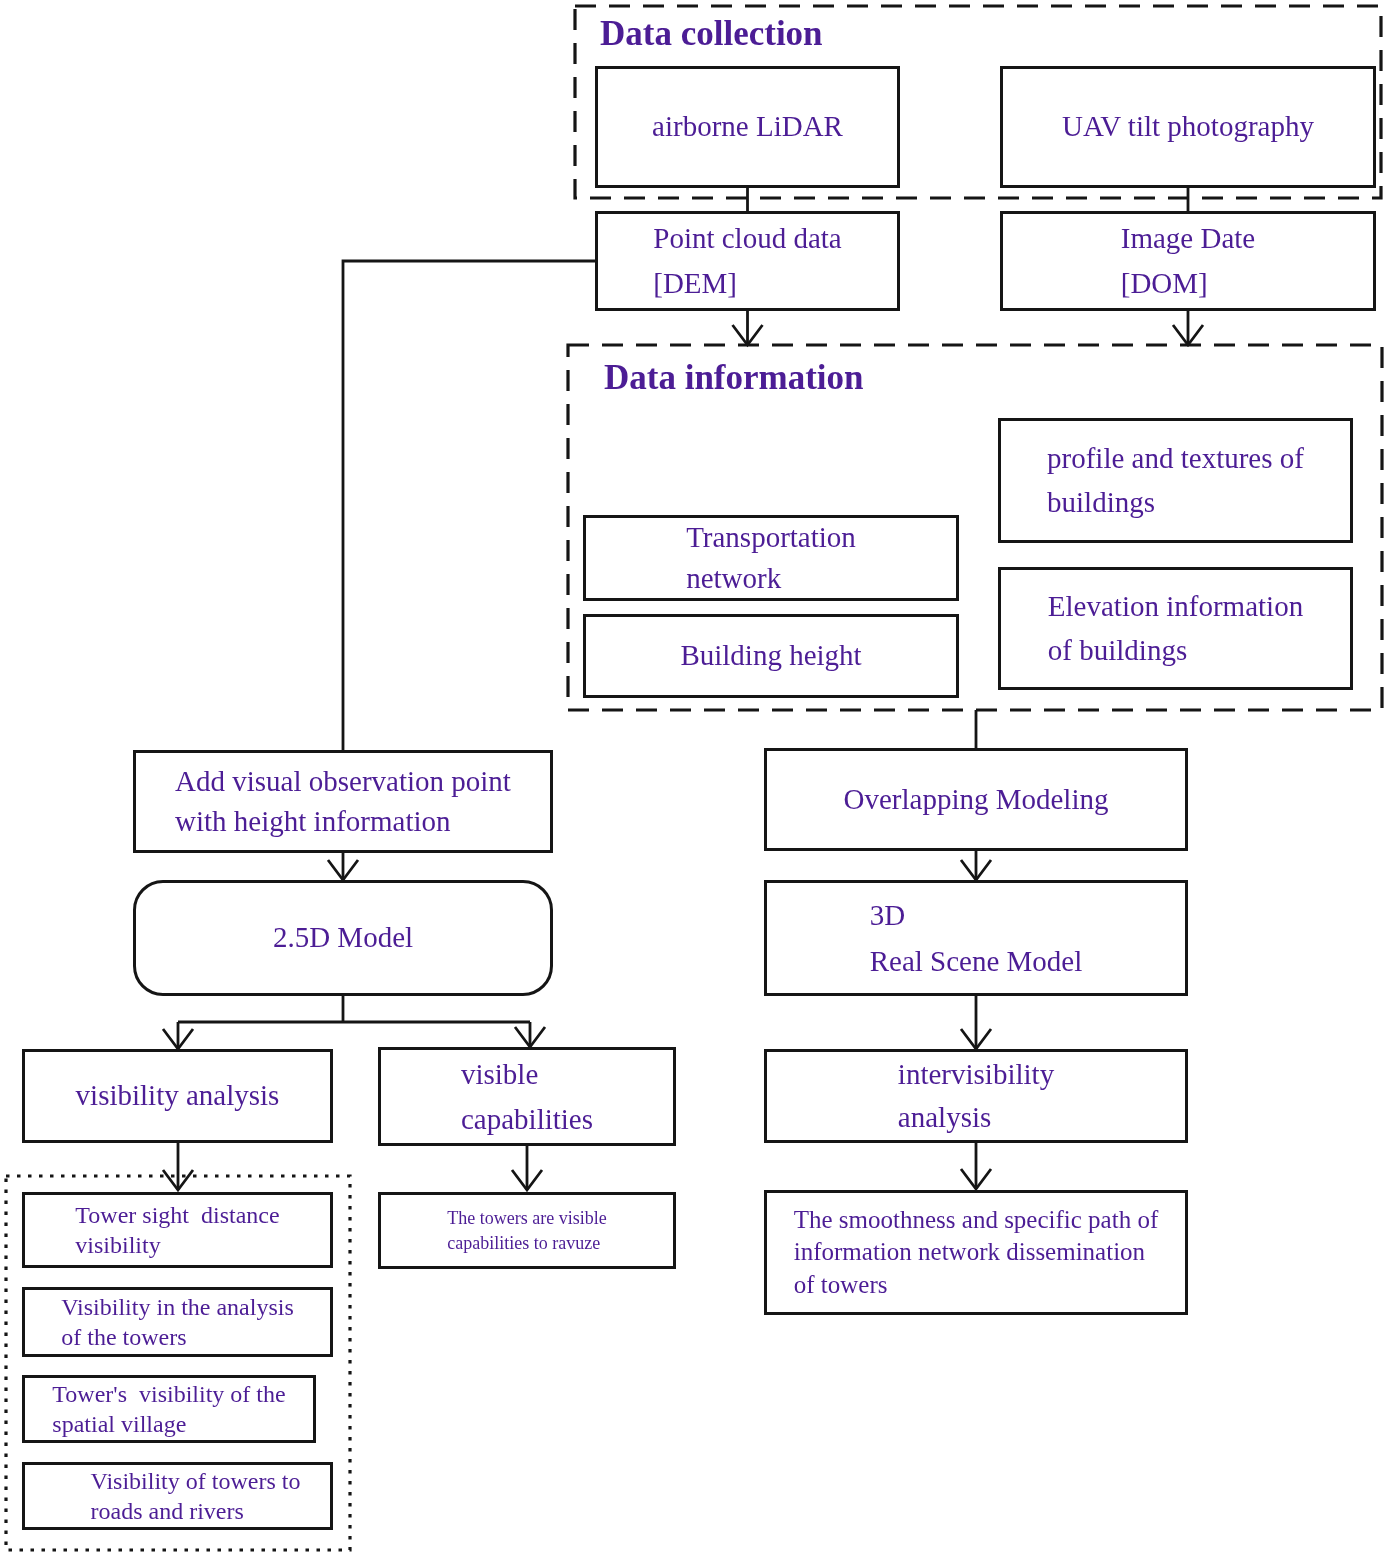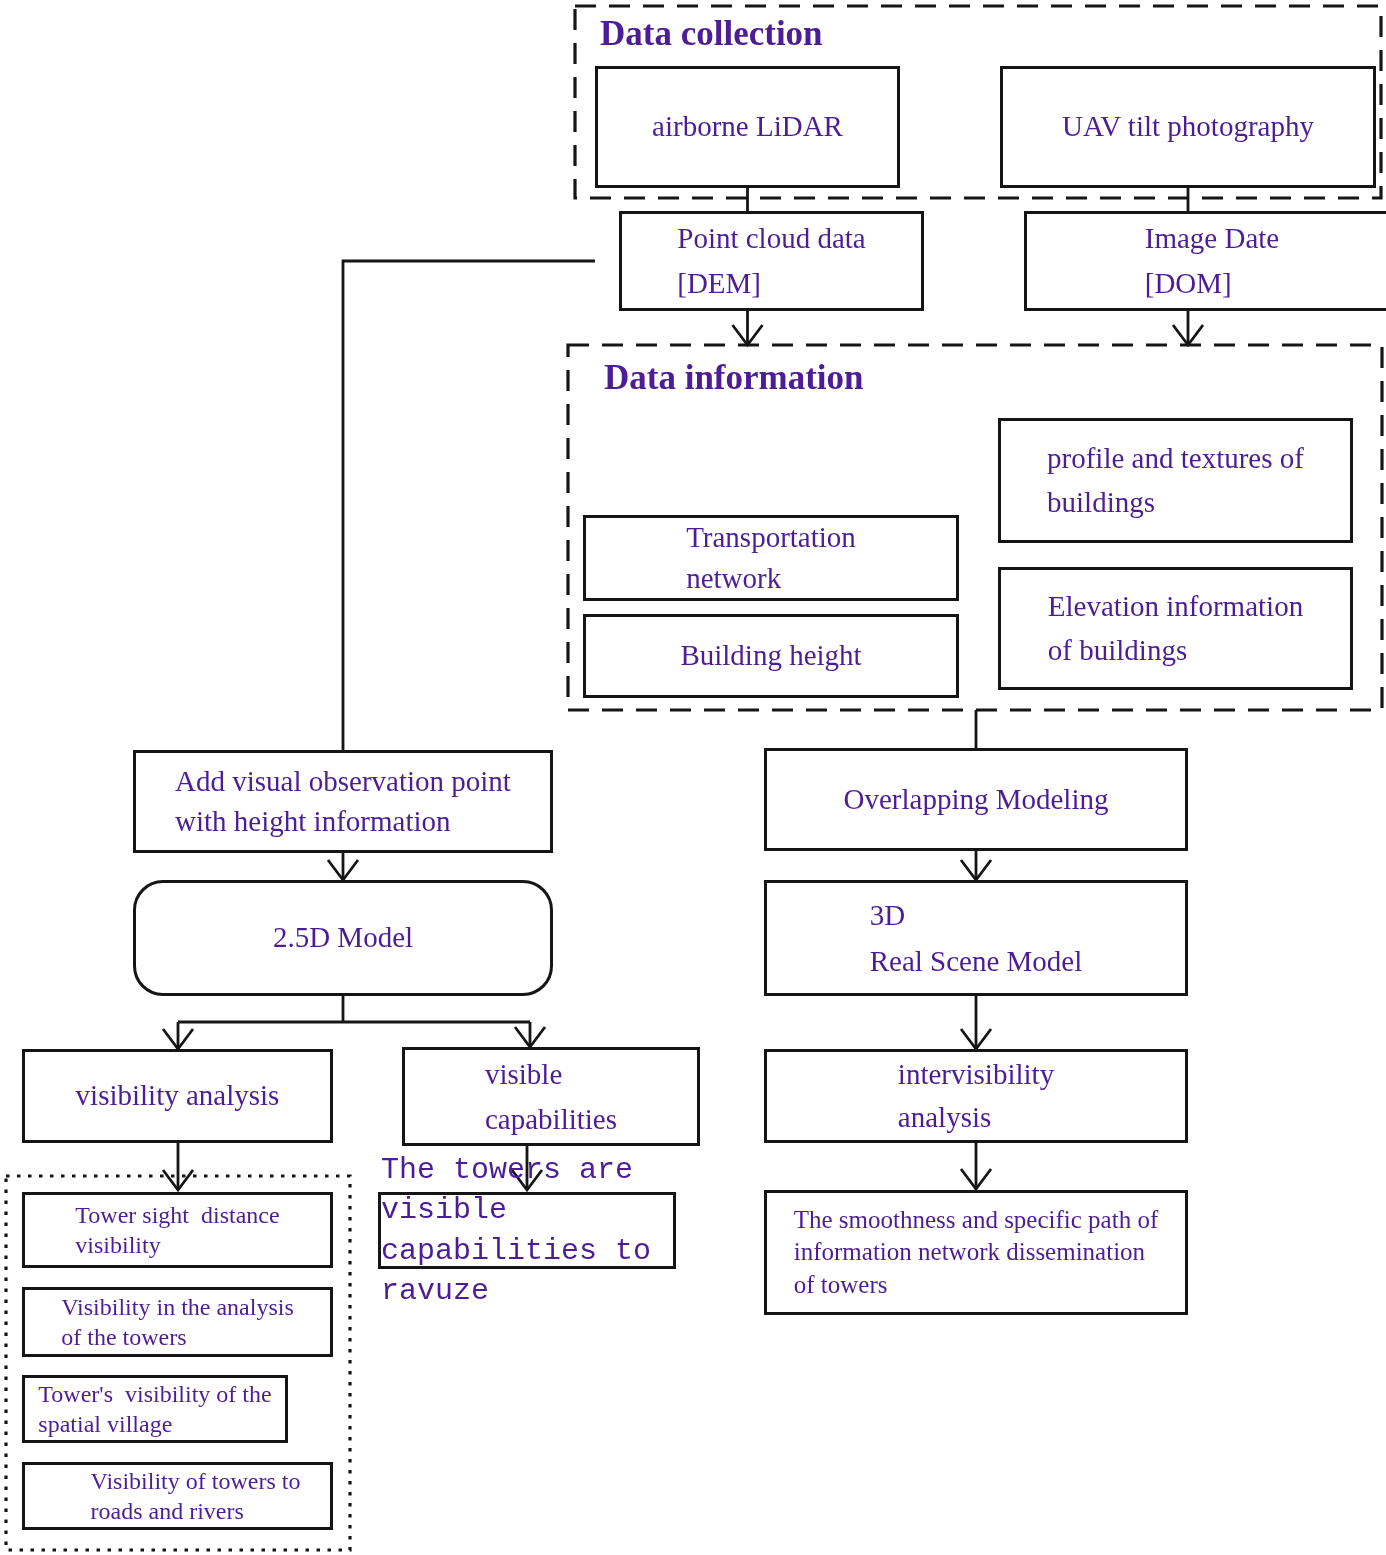--- a/index.html
+++ b/index.html
@@ -38,23 +38,23 @@
   }
   .group-label {
     position: absolute;
     font-weight: bold;
     font-size: 35px;
     z-index: 2;
     white-space: pre-wrap;
   }
   .lh-135 { line-height: 1.35; }
   .lh-14  { line-height: 1.4; }
-  .lh-155 { line-height: 1.55; margin-left: 24px; }
+  .lh-155 { line-height: 1.55; }
   .lh-16  { line-height: 1.6; }
-  .fs-26  { font-size: 30px; line-height: 1.35; font-family: Liberation Mono, monospace; }
+  .fs-26  { font-size: 18px; line-height: 1.35; }
   .fs-25  { font-size: 25px; line-height: 1.3; }
   .fs-24  { font-size: 24px; line-height: 1.25; }
 </style>
 </head>
 <body>
 
 <div class="canvas">
 
   <svg class="wires" viewBox="0 0 1386 1555" fill="none" stroke="#151515" stroke-width="2.8">
 
@@ -138,21 +138,21 @@
   <div class="node" style="left:22px; top:1049px; width:311px; height:94px;">visibility analysis</div>
   <div class="node lh-155" style="left:378px; top:1047px; width:298px; height:99px;">visible
 capabilities</div>
   <div class="node" style="left:764px; top:1049px; width:424px; height:94px;">intervisibility
 analysis</div>
 
   <div class="node fs-24" style="left:22px; top:1192px; width:311px; height:76px;">Tower sight  distance
 visibility</div>
   <div class="node fs-24" style="left:22px; top:1287px; width:311px; height:70px;">Visibility in the analysis
 of the towers</div>
-  <div class="node fs-24" style="left:22px; top:1375px; width:266px; height:68px;">Tower's  visibility of the
+  <div class="node fs-24" style="left:22px; top:1375px; width:294px; height:68px;">Tower's  visibility of the
 spatial village</div>
   <div class="node fs-24" style="left:22px; top:1462px; width:311px; height:68px;padding-left:36px;">Visibility of towers to
 roads and rivers</div>
 
   <div class="node fs-26" style="left:378px; top:1192px; width:298px; height:77px;">The towers are visible
 capabilities to ravuze</div>
   <div class="node fs-25" style="left:764px; top:1190px; width:424px; height:125px;">The smoothness and specific path of
 information network dissemination
 of towers</div>
 

